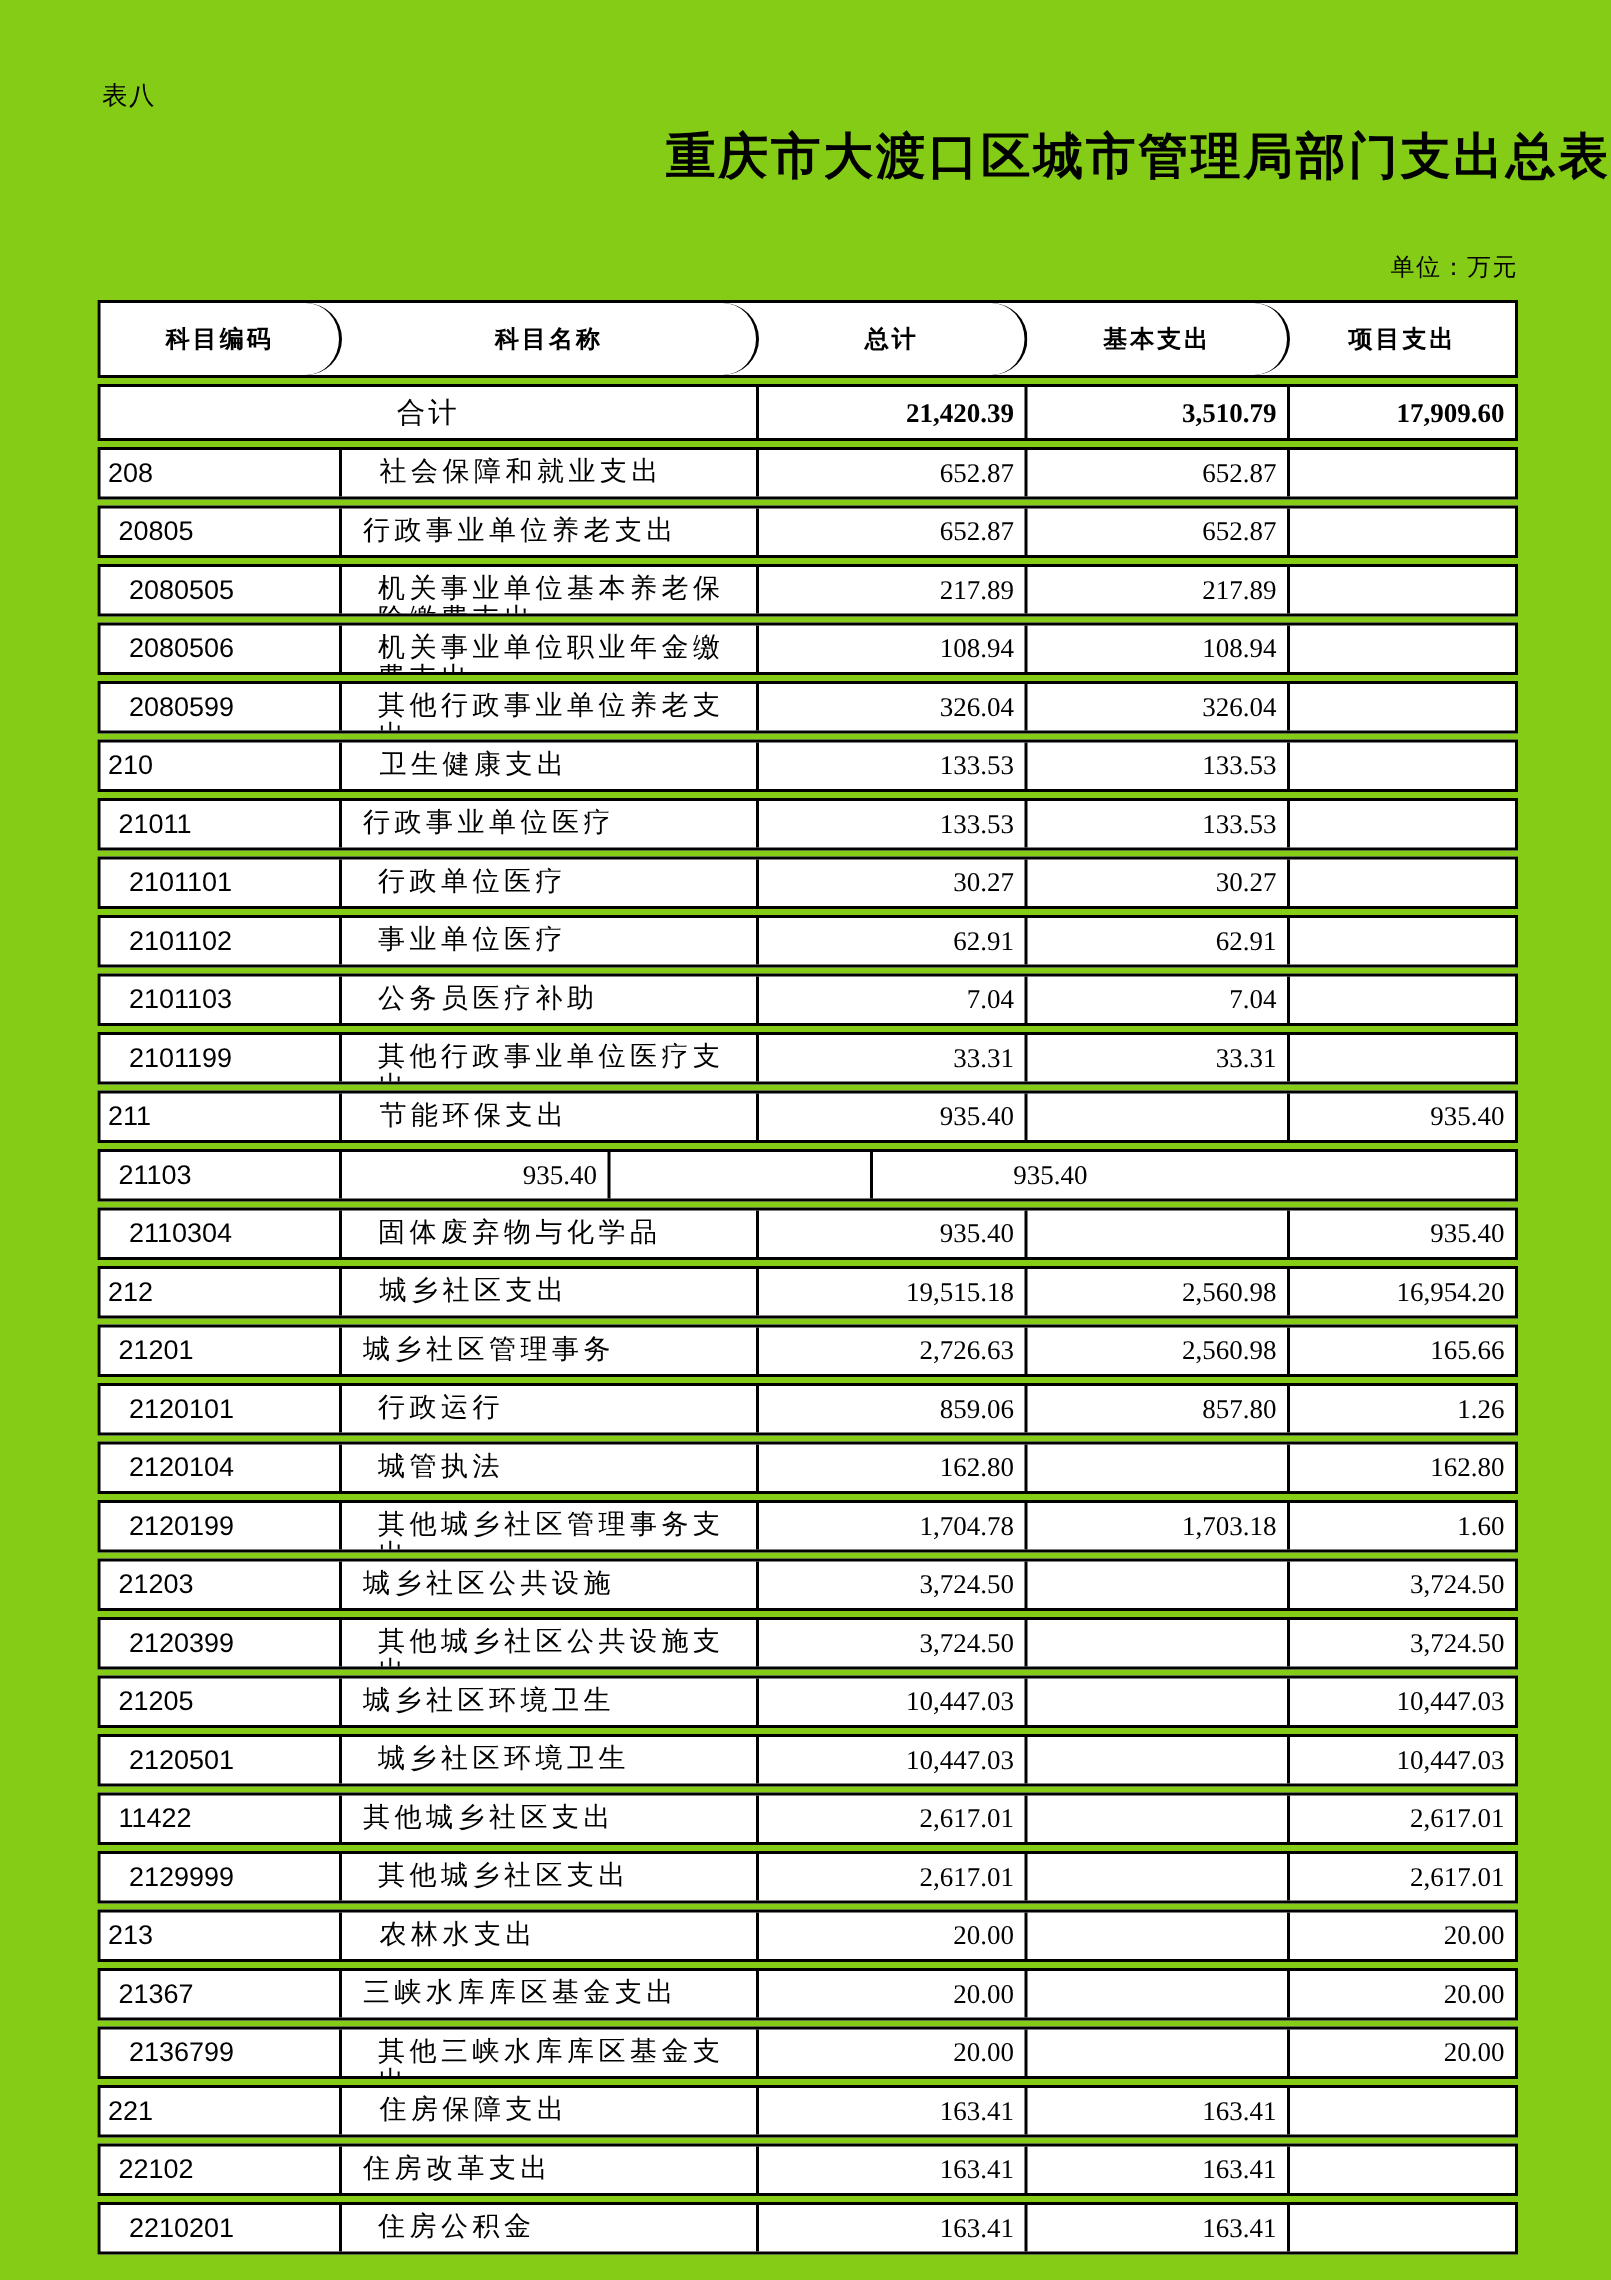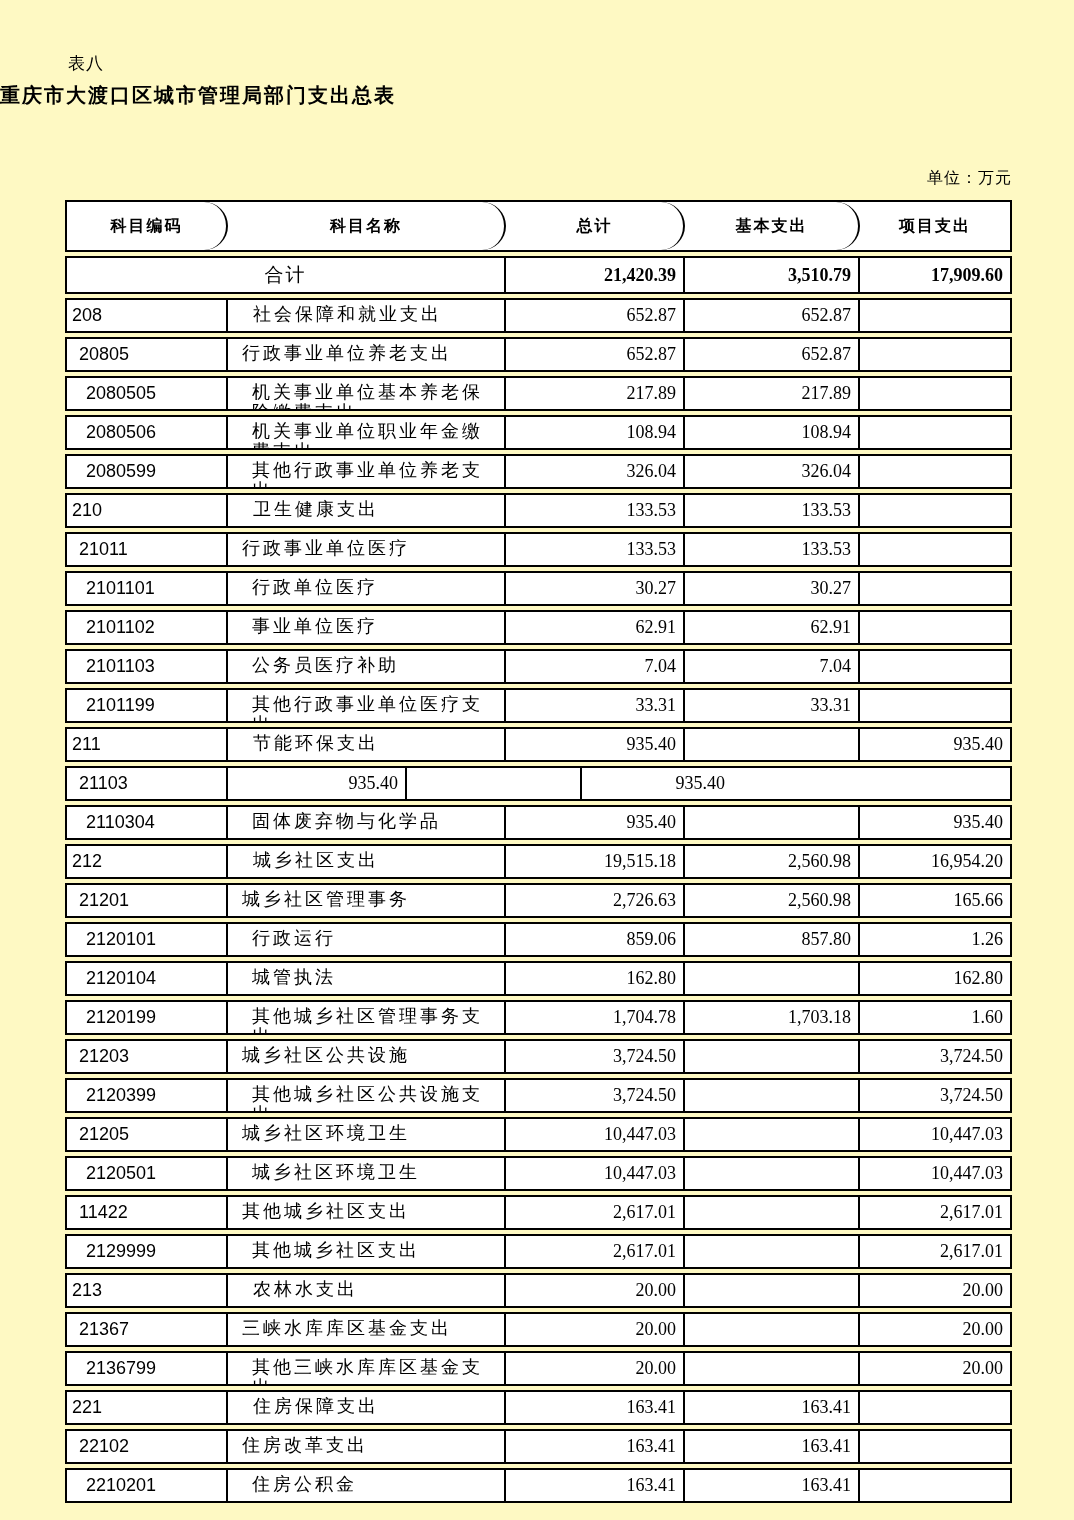--- a/index.html
+++ b/index.html
@@ -2,30 +2,30 @@
 <html><head>
 <meta charset="utf-8">
 <style>
   * { margin: 0; padding: 0; box-sizing: border-box; }
   html, body { background: #fff; }
   body {
     width: 1074px; height: 1520px;
     font-family: "Liberation Serif", serif;
     color: #000;
   }
-  .page { position: relative; width: 1074px; height: 1520px; background: #fef9c3; overflow: hidden; }
+  .page { position: relative; width: 1074px; height: 1520px; background: #84cc16; overflow: hidden; }
 
   .tag {
     position: absolute; left: 68px; top: 52px;
     font-size: 17px; letter-spacing: 1px;
   }
   .title {
     position: absolute; left: 0; top: 82px; width: 100%;
-    text-align: left;
-    font-size: 20px; font-weight: 700; letter-spacing: 2px;
+    text-align: right;
+    font-size: 33px; font-weight: 700; letter-spacing: 2px;
     font-family: "Liberation Serif", serif;
   }
   .unit {
     position: absolute; right: 62px; top: 168px;
     font-size: 16px; letter-spacing: 1px;
   }
 
   .budget-table { position: absolute; left: 65px; top: 200px; width: 947px; }
 
   .row {

